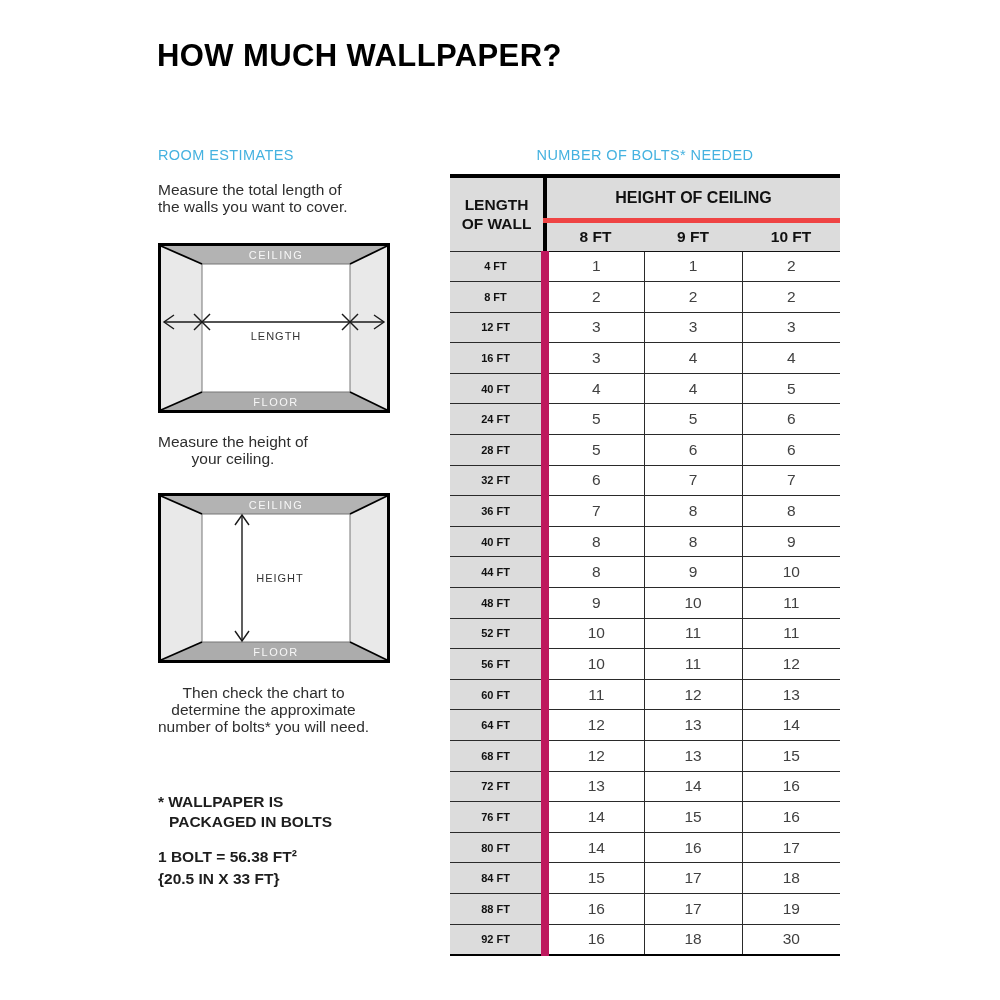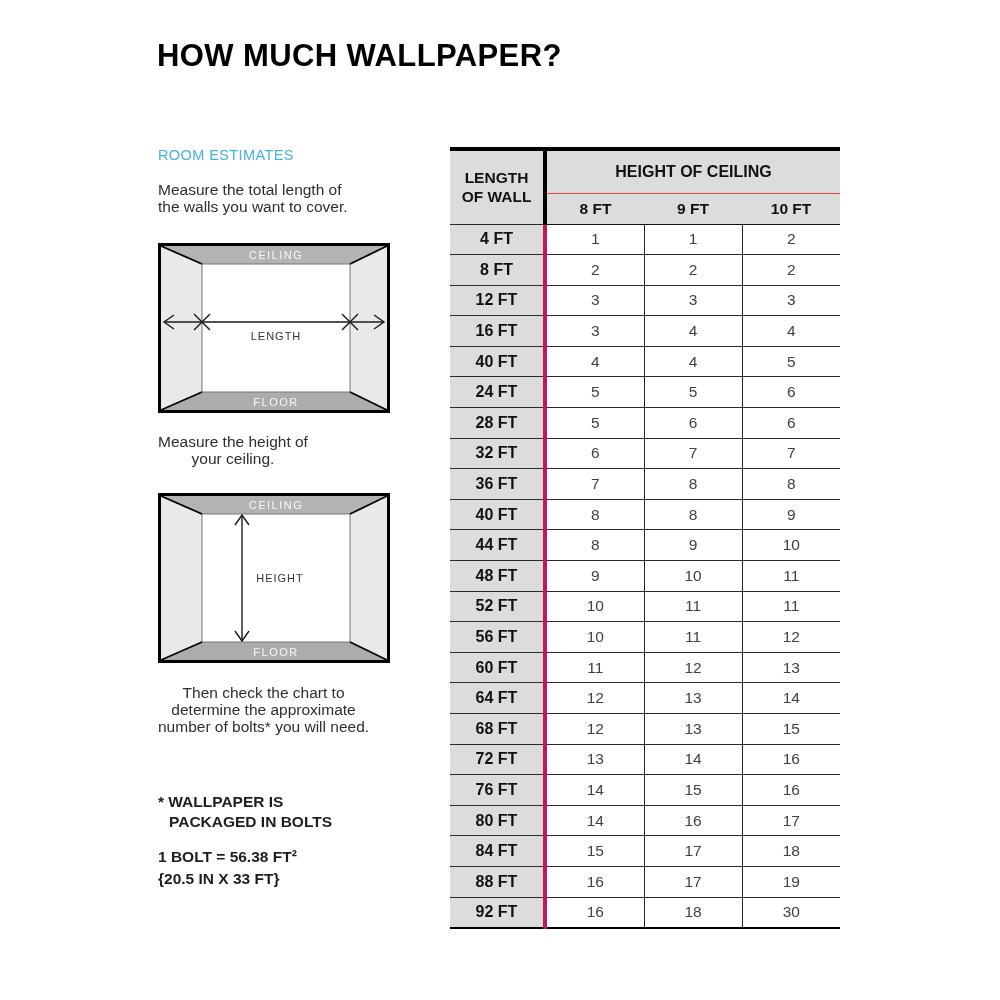--- a/index.html
+++ b/index.html
@@ -73,32 +73,32 @@
   }
   .bolt-table thead th { background: #dcdcdc; }
   th.corner {
     border-right: 4px solid #000;
     font-size: 15.5px; font-weight: bold; color: #111;
     line-height: 19px; white-space: pre-line;
   }
   th.group {
     height: 44px;
     font-size: 16px; font-weight: bold; color: #111;
-    border-bottom: 1px solid #ef4444;
+    border-bottom: 5px solid #ef4444;
   }
   .bolt-table thead tr.subhead th {
     height: 31px;
     font-size: 15.5px; font-weight: bold; color: #111;
     border-bottom: 1.5px solid #111;
   }
   .bolt-table tbody tr { height: 30.6px; }
   .bolt-table tbody th.len {
     background: #dcdcdc;
-    border-right: 4px solid #be185d;
-    font-size: 16px; font-weight: bold; color: #111;
+    border-right: 8px solid #be185d;
+    font-size: 11px; font-weight: bold; color: #111;
   }
   .bolt-table tbody td {
     background: #ffffff;
     font-size: 15.5px; color: #414141; font-weight: normal;
   }
   .bolt-table tbody td:nth-child(3),
   .bolt-table tbody td:nth-child(4) { border-left: 1px solid #2a2a2a; }
 </style>
 </head>
 <body>
@@ -171,20 +171,21 @@
   <div>* WALLPAPER IS</div>
   <div class="indent">PACKAGED IN BOLTS</div>
 </div>
 
 <div class="abs bolt-info">
   <div>1 BOLT = 56.38 FT²</div>
   <div>{20.5 IN X 33 FT}</div>
 </div>
 
 <div class="abs table-wrap">
+  <h2 class="section-heading heading-bolts">NUMBER OF BOLTS* NEEDED</h2>
   <table class="bolt-table">
     <colgroup>
       <col style="width:95px">
         <col style="width:99px">
         <col style="width:98px">
         <col style="width:98px">
     </colgroup>
     <thead>
       <tr>
         <th class="corner" rowspan="2">LENGTH

